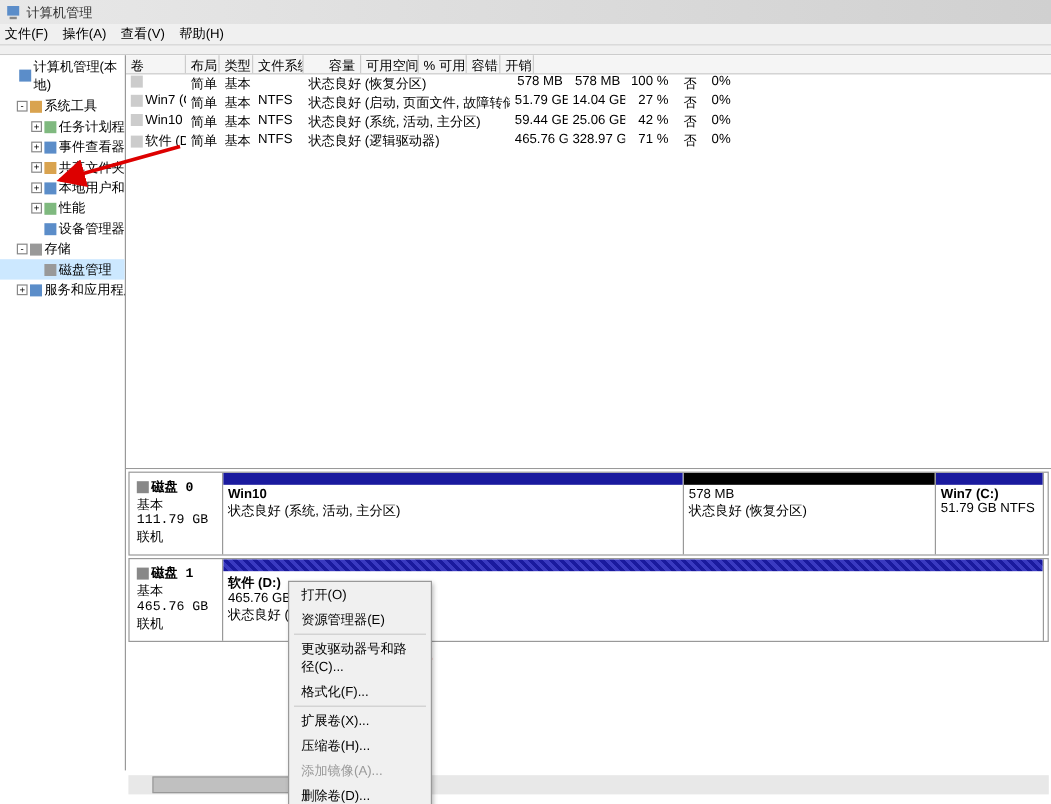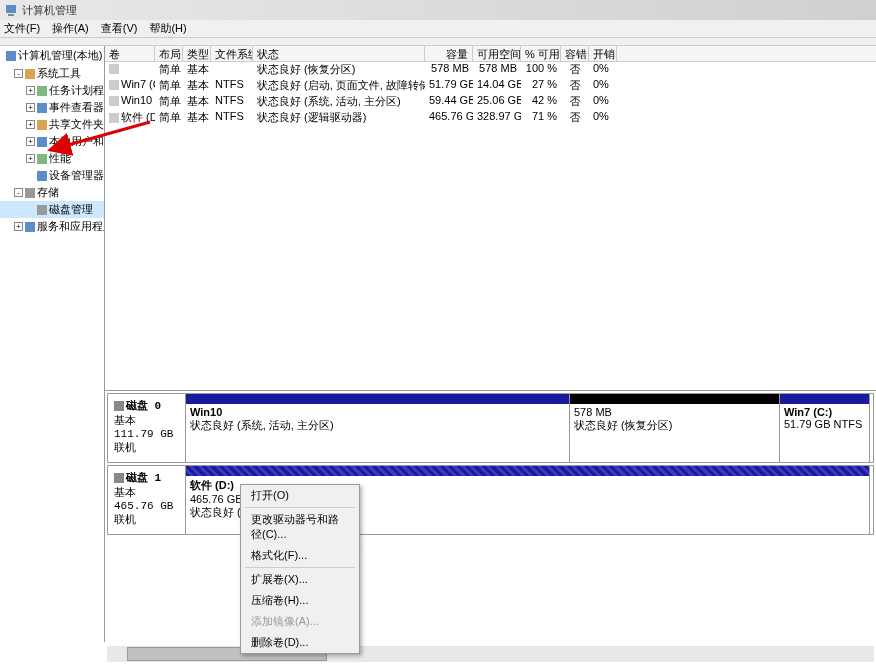--- a/index.html
+++ b/index.html
@@ -9,21 +9,21 @@
     .titlebar .icon { width: 14px; height: 14px; margin-right: 4px; display: inline-block; }
     
     .menubar { height: 18px; background: #f0f0f0; display: flex; align-items: center; padding-left: 4px; font-size: 11px; border-bottom: 1px solid #ccc; }
     .menubar span { margin-right: 12px; cursor: pointer; }
     
     .toolbar { height: 8px; background: #f0f0f0; border-bottom: 1px solid #ccc; }
     
     .main { display: flex; height: 596px; }
     
     .treepanel { width: 105px; background: #fff; border-right: 1px solid #999; overflow: hidden; font-size: 11px; }
-    .tree-root { padding: 2px 0 2px 6px; display: flex; align-items: center; }
+    .tree-root { padding: 2px 0 2px 16px; display: flex; align-items: center; }
     .tree-item { padding: 1px 0 1px 14px; display: flex; align-items: center; white-space: nowrap; }
     .tree-sub { padding: 1px 0 1px 26px; display: flex; align-items: center; white-space: nowrap; }
     .treepanel .selected { background: #cce8ff; }
     .tree-icon { width: 10px; height: 10px; margin-right: 2px; display: inline-block; flex-shrink: 0; }
     .expand { width: 9px; height: 9px; border: 1px solid #888; font-size: 8px; line-height: 7px; text-align: center; margin-right: 2px; display: inline-block; flex-shrink: 0; }
     .ic-blue { background: #5b8dc9; }
     .ic-green { background: #7fb97f; }
     .ic-orange { background: #d9a34f; }
     .ic-gray { background: #999; }
     
@@ -148,21 +148,20 @@
     </div>
   </div>
 
   <div class="rightpanel">
     <div class="volume-table">
       <div class="vt-header">
         <div class="col-vol">卷</div>
         <div class="col-layout">布局</div>
         <div class="col-type">类型</div>
         <div class="col-fs">文件系统</div>
-        <div class="col-status">状态</div>
         <div class="col-cap">容量</div>
         <div class="col-free">可用空间</div>
         <div class="col-pct">% 可用</div>
         <div class="col-fault">容错</div>
         <div class="col-over">开销</div>
       </div>
       <div id="vt-rows">
           <div class="vt-row">
     <div class="col-vol"><span class="vol-icon"></span><span></span></div>
     <div class="col-layout">简单</div>
@@ -257,20 +256,21 @@
               </div>
             </div>
           </div>
         </div>
     </div>
   </div>
 </div>
 
 <div class="context-menu">
   <div>打开(O)</div>
+  <div>资源管理器(E)</div>
   <div class="sep"></div>
   <div>更改驱动器号和路径(C)...</div>
   <div>格式化(F)...</div>
   <div class="sep"></div>
   <div>扩展卷(X)...</div>
   <div>压缩卷(H)...</div>
   <div class="disabled">添加镜像(A)...</div>
   <div>删除卷(D)...</div>
 
 </div>

